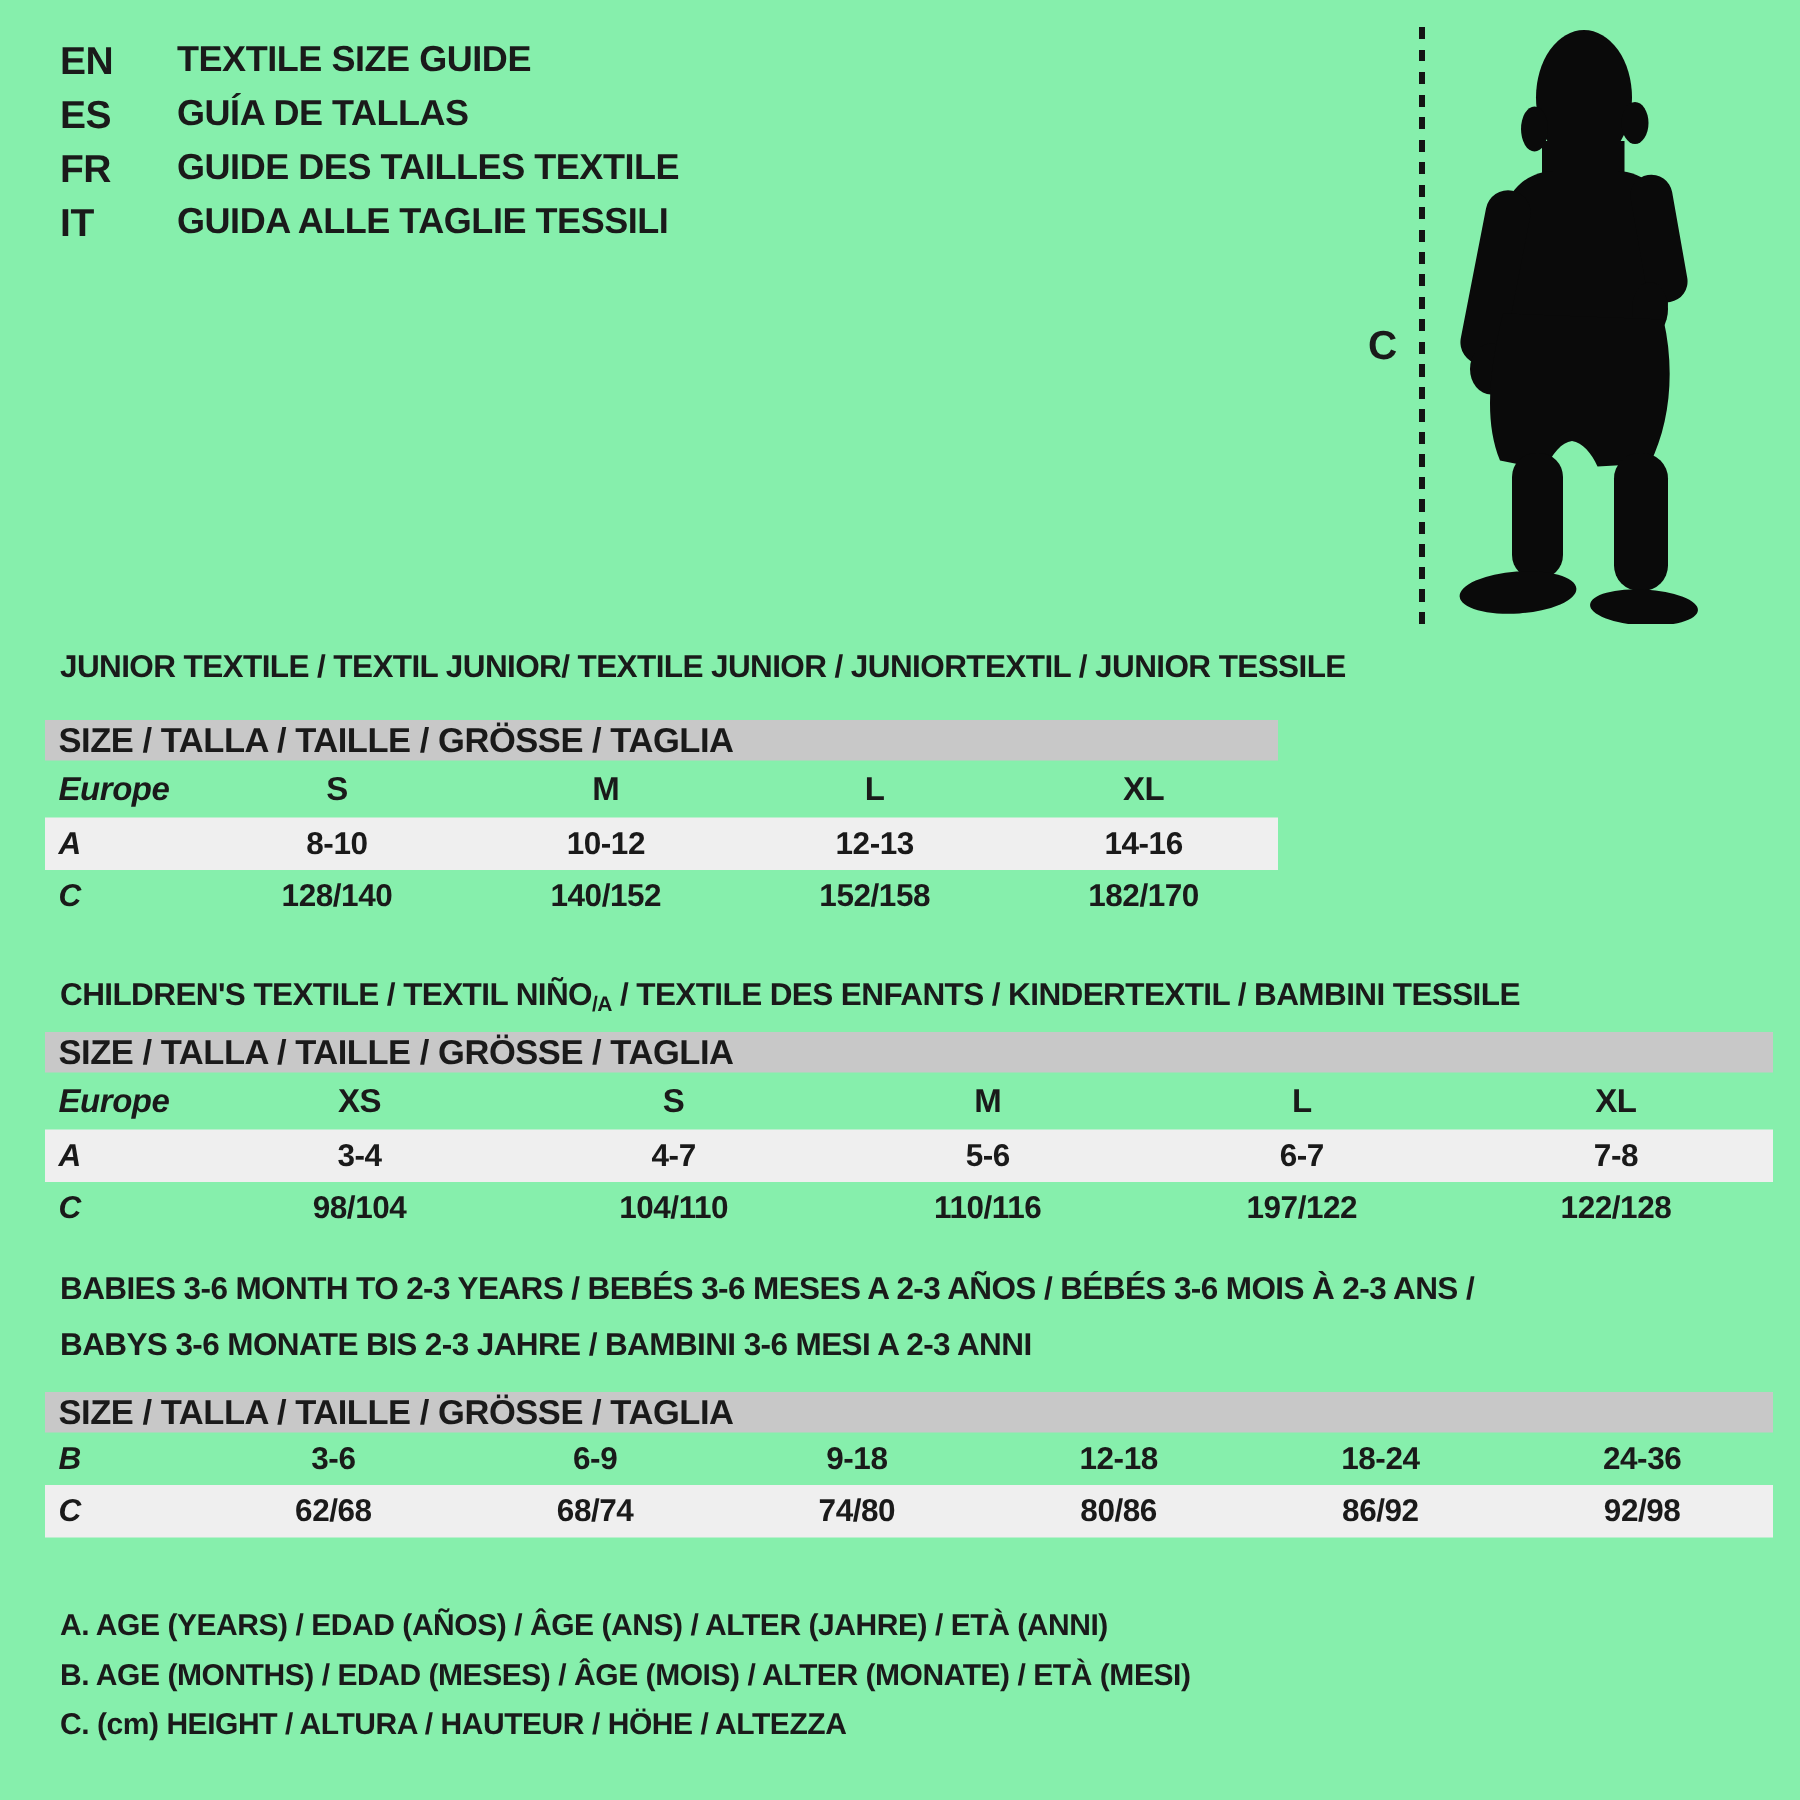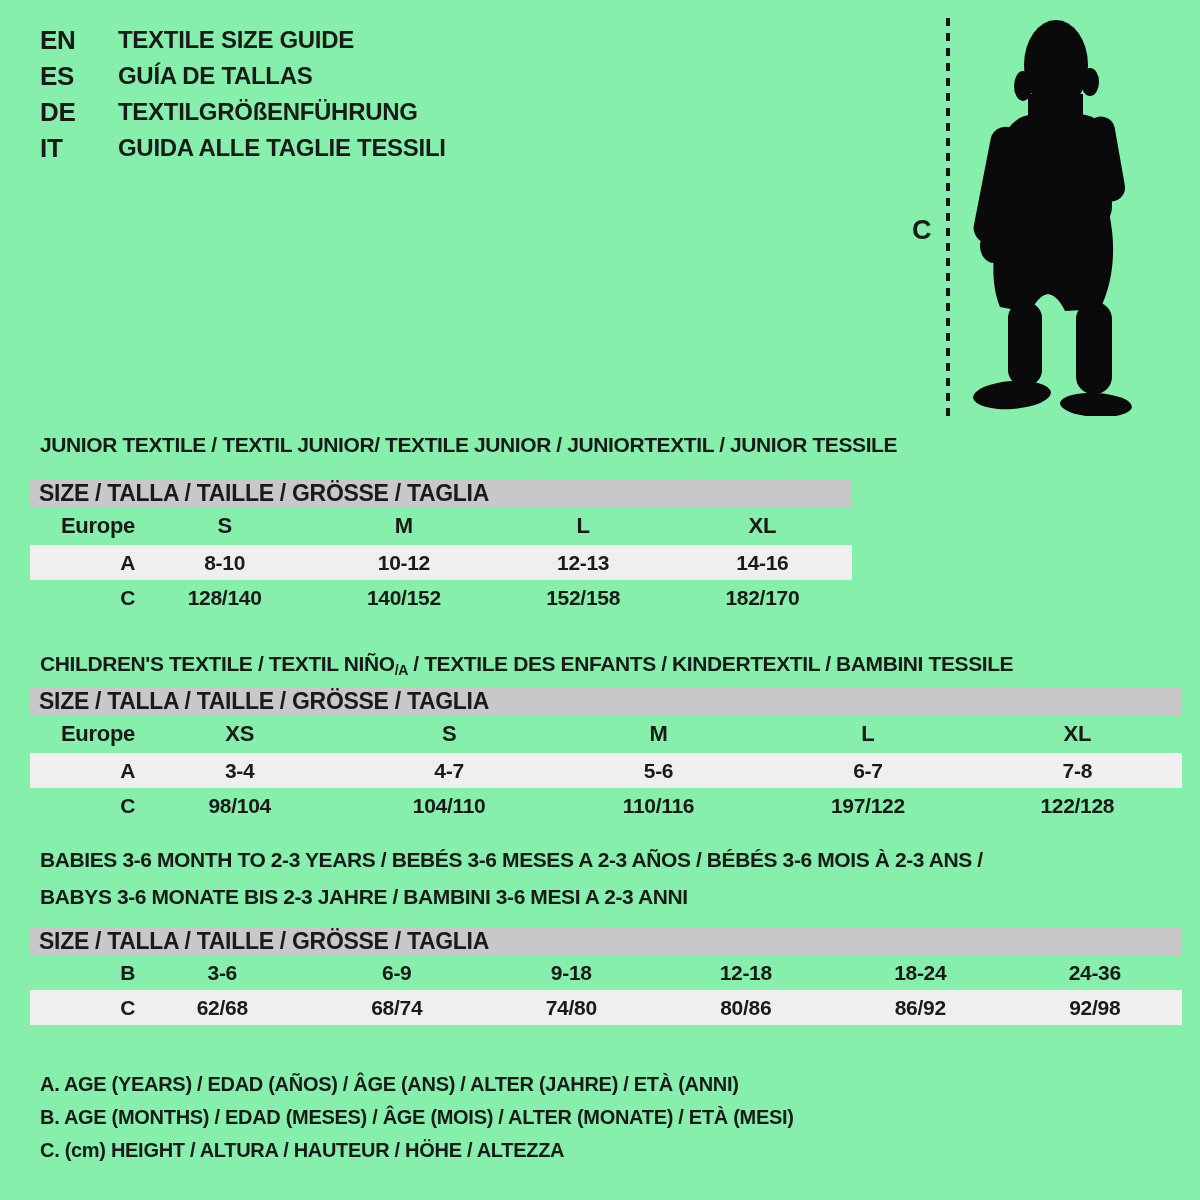--- a/index.html
+++ b/index.html
@@ -53,21 +53,21 @@
     background: #c8c8c8;
     font-size: 23px; padding-left: 9px;
     letter-spacing: -0.3px;
     white-space: nowrap;
   }
   .trow { display: grid; align-items: center; }
   .cols-row { height: 38px; font-size: 22px; }
   .data-row { height: 35px; font-size: 21px; }
   .data-row.shaded { background: #efefef; }
   .cell { text-align: center; white-space: nowrap; }
-  .label-cell { text-align: right; padding-left: 9px; }
+  .label-cell { text-align: left; padding-left: 9px; font-style: italic; }
 
   
   .legend-block { position: absolute; left: 40px; top: 1068px; }
   .legend-line { font-size: 20px; line-height: 33px; white-space: nowrap; }
 
   
   #junior-heading   { top: 433px; }
   #junior-table     { top: 480px; width: 822px; }
   #children-heading { top: 652px; }
   #children-table   { top: 688px; width: 1152px; }
@@ -82,22 +82,22 @@
   <div class="lang-block">
     <div class="lang-row">
       <span class="lang-code">EN</span>
       <span class="lang-title">TEXTILE SIZE GUIDE</span>
     </div>
     <div class="lang-row">
       <span class="lang-code">ES</span>
       <span class="lang-title">GUÍA DE TALLAS</span>
     </div>
     <div class="lang-row">
-      <span class="lang-code">DE</span>
-      <span class="lang-title">TEXTILGRÖßENFÜHRUNG</span>
+      <span class="lang-code">FR</span>
+      <span class="lang-title">GUIDE DES TAILLES TEXTILE</span>
     </div>
     <div class="lang-row">
       <span class="lang-code">IT</span>
       <span class="lang-title">GUIDA ALLE TAGLIE TESSILI</span>
     </div>
   </div>
 
   <span class="figure-c-label">C</span>
   <div class="dashed-line"></div>
   <div class="silhouette">

